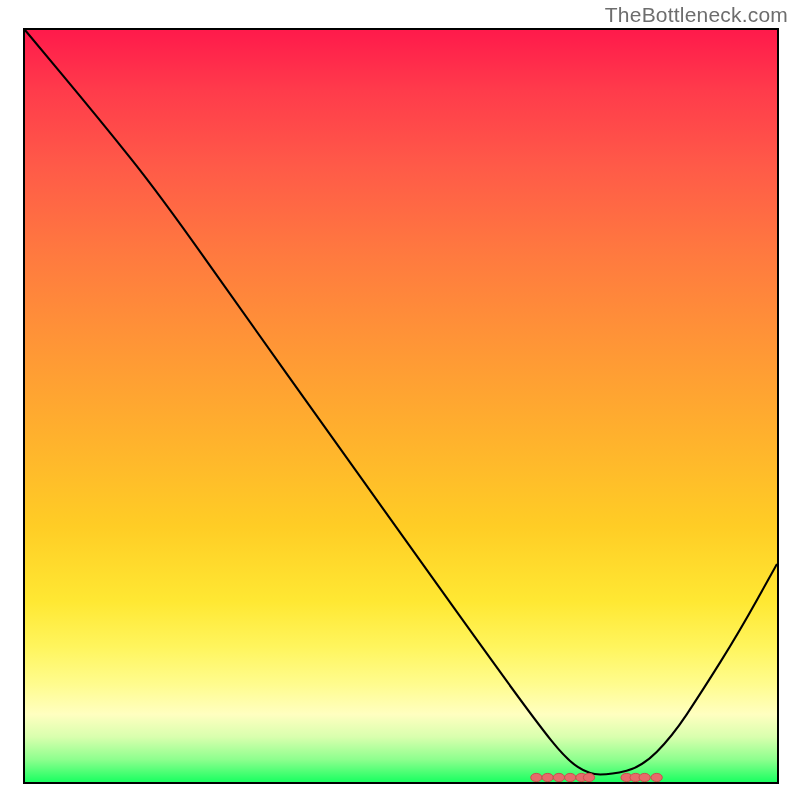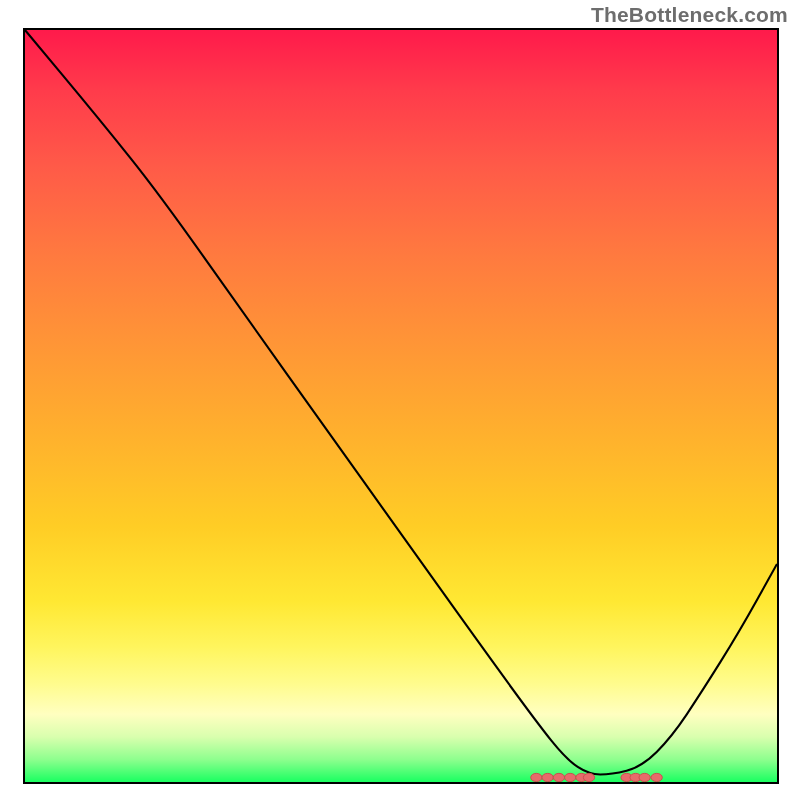--- a/index.html
+++ b/index.html
@@ -10,21 +10,21 @@
     background: #ffffff;
     font-family: Arial, Helvetica, sans-serif;
     overflow: hidden;
   }
   .watermark {
     position: absolute;
     top: 3px;
     right: 12px;
     color: #6d6d6d;
     font-size: 21px;
-    font-weight: 700;
+    font-weight: 400;
     letter-spacing: 0.2px;
   }
   .chart-frame {
     position: absolute;
     border: 2px solid #000;
     box-sizing: border-box;
     overflow: hidden;
   }
   .gradient-bg {
     position: absolute;

